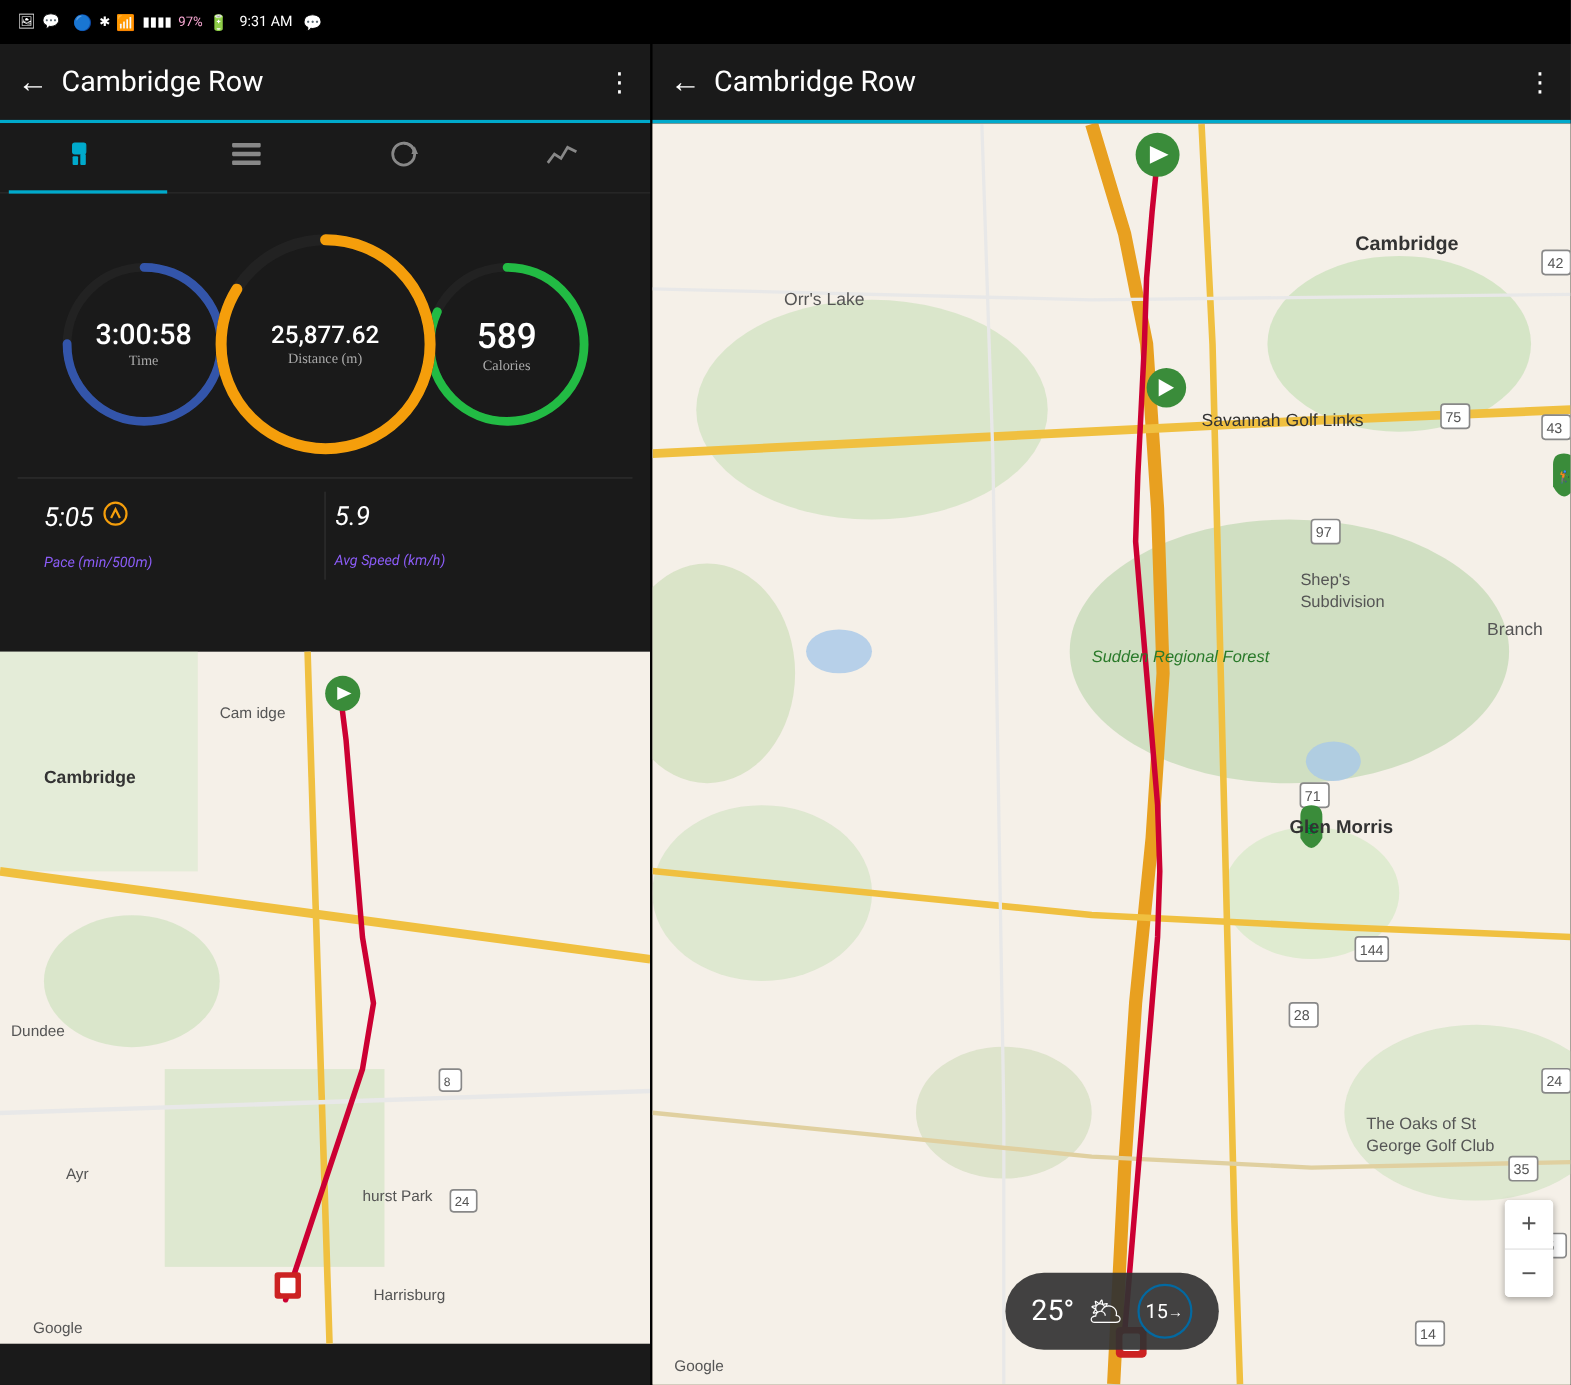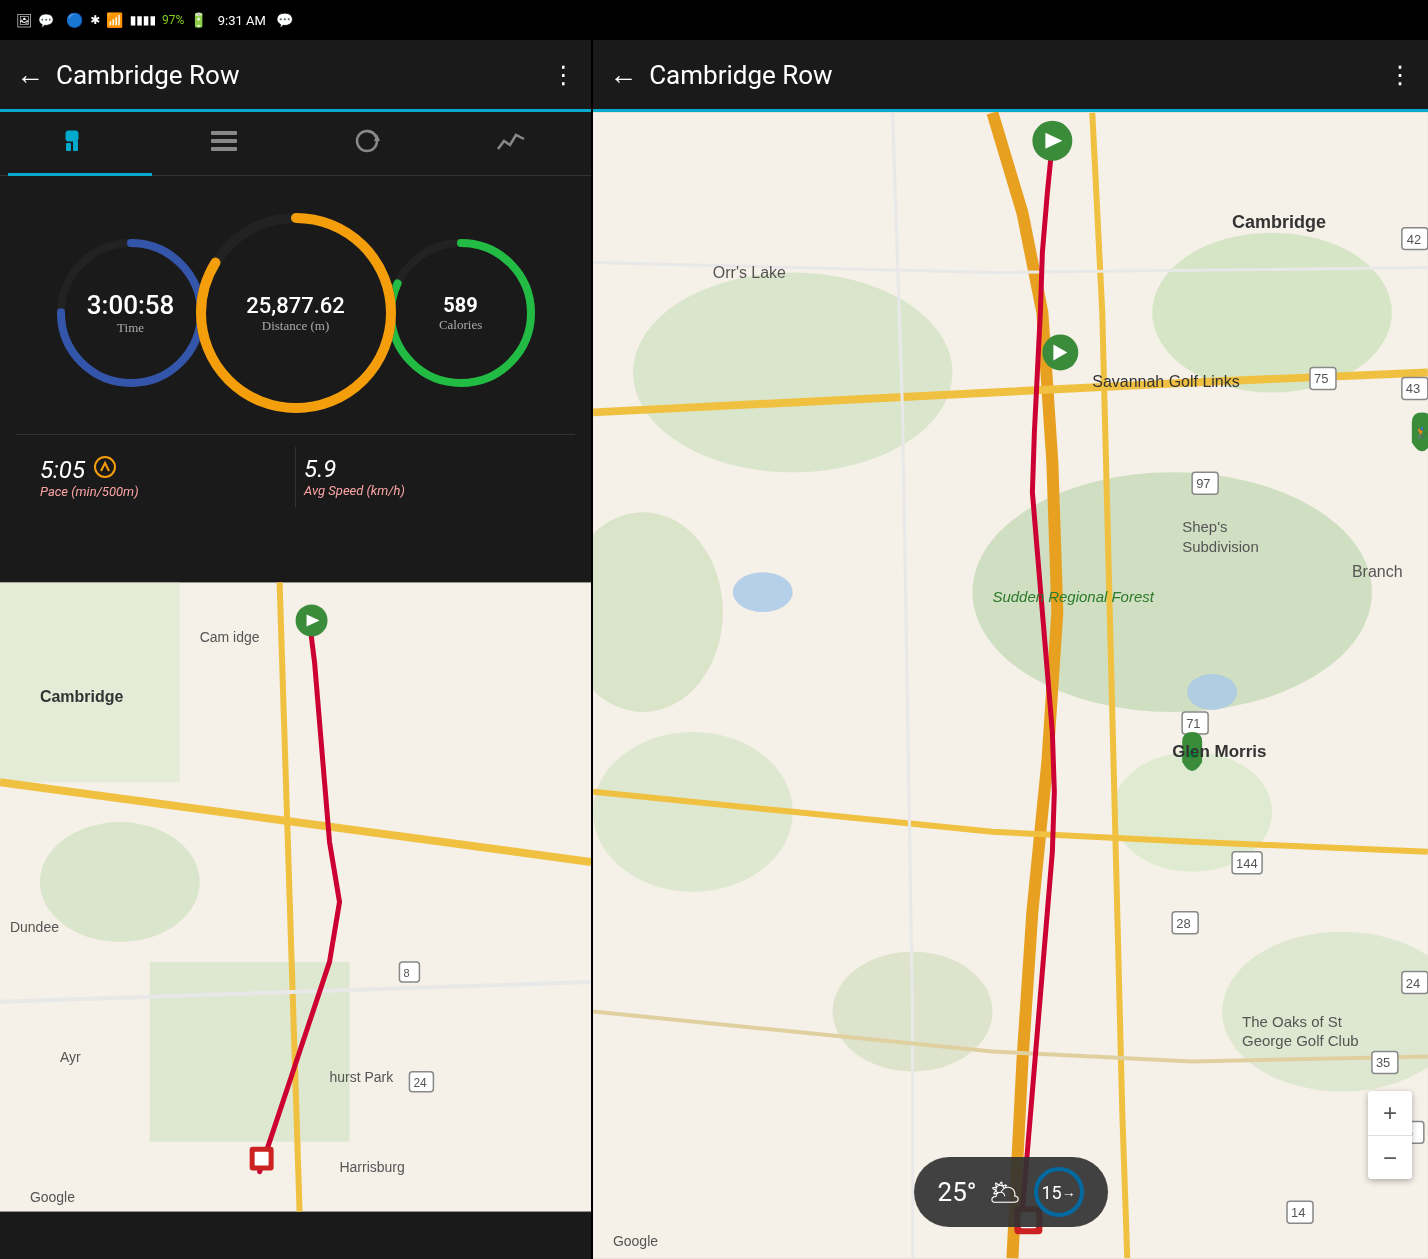--- a/index.html
+++ b/index.html
@@ -172,23 +172,23 @@
     }
     .stat-value {
       color: #fff;
       font-size: 24px;
       font-weight: 400;
       display: flex;
       align-items: center;
       gap: 8px;
     }
     .stat-label {
-      color: #fca5a5;
+      color: #8b5cf6;
       font-size: 13px;
-      margin-top: 0;
+      margin-top: 20px;
     }
     .pace-icon {
       color: #f59e0b;
       font-size: 20px;
     }
 
     
     .map-left {
       flex: 1;
       position: relative;
@@ -275,21 +275,21 @@
       align-items: center;
       gap: 12px;
       color: #fff;
       font-size: 22px;
     }
     .weather-temp { font-size: 26px; }
     .weather-circle {
       width: 50px;
       height: 50px;
       border-radius: 50%;
-      border: 4px solid #0369a1;
+      border: 2px solid #0369a1;
       display: flex;
       align-items: center;
       justify-content: center;
       font-size: 18px;
       color: #fff;
     }
 
     
     .panel-divider {
       width: 2px;
@@ -302,21 +302,21 @@
 
 <div class="status-bar">
   <div class="status-bar-left">
     <span>🖼</span>
     <span>💬</span>
     <span style="flex:1"></span>
     <span style="font-size:14px">🔵</span>
     <span style="font-size:12px">✱</span>
     <span style="font-size:14px">📶</span>
     <span style="font-size:12px">▮▮▮▮</span>
-    <span style="font-size:12px;color:#84cc16">97%</span>
+    <span style="font-size:12px;color:#f9a8d4">97%</span>
     <span style="font-size:14px">🔋</span>
     <span style="font-size:13px;color:#fff;margin-left:4px">9:31 AM</span>
     <span style="font-size:14px;margin-left:4px">💬</span>
   </div>
 </div>
 
 <div class="panels">
 
   <div class="left-panel">
 
@@ -388,21 +388,21 @@
             <span class="circle-label">Distance (m)</span>
           </div>
         </div>
 
         <div class="circle-wrap" style="width:160px;height:160px;margin-left:-20px;z-index:1;">
           <svg class="circle-svg" width="160" height="160" viewBox="0 0 160 160">
             <circle cx="80" cy="80" r="70" fill="#1a1a1a" stroke="#222" stroke-width="8"></circle>
             <circle cx="80" cy="80" r="70" fill="none" stroke="#22bb44" stroke-width="8" stroke-dasharray="360 80" stroke-linecap="round"></circle>
           </svg>
           <div class="circle-inner">
-            <span class="circle-value" style="font-size:20px;font-weight:bold;">589</span>
+            <span class="circle-value" style="font-size:32px;">589</span>
             <span class="circle-label">Calories</span>
           </div>
         </div>
       </div>
 
       <div class="bottom-stats">
         <div class="stat-item">
           <div class="stat-value">
             <span>5:05</span>
             <span class="pace-icon">

